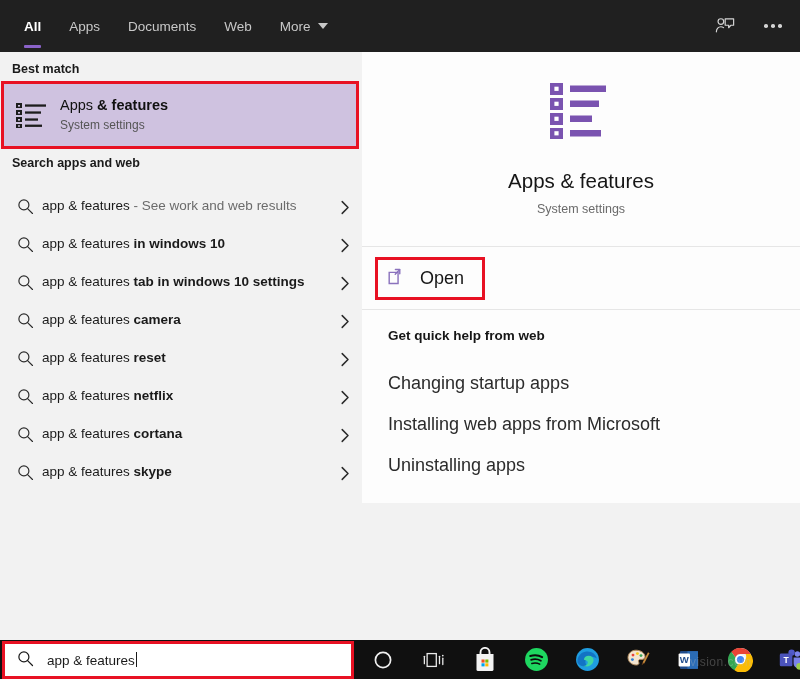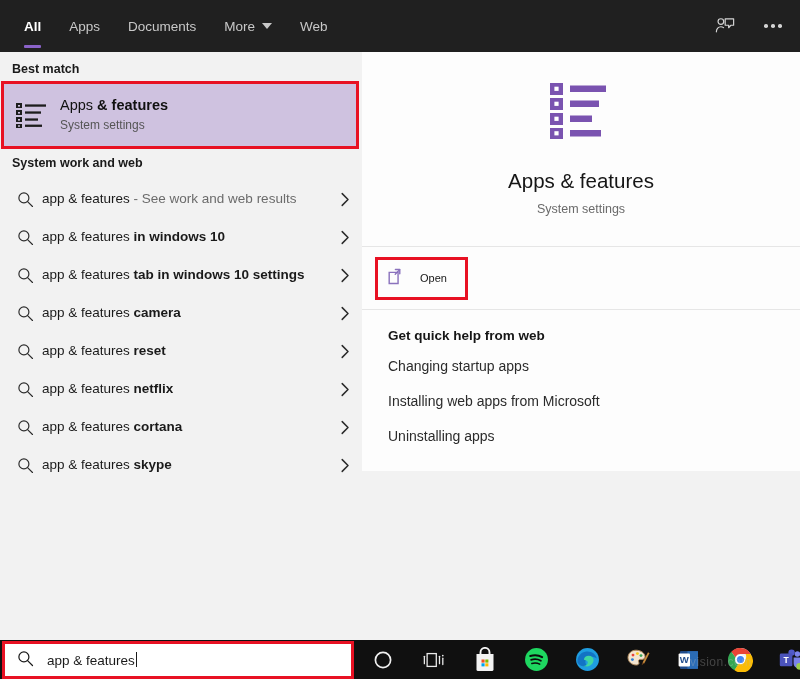--- a/index.html
+++ b/index.html
@@ -54,21 +54,21 @@
   .redbox { outline:3px solid #e81123; outline-offset:0px; }
   .bm-icon { width:34px; height:34px; flex:0 0 34px; margin-right:12px; display:flex; align-items:center; justify-content:center;}
   .bm-text { display:flex; flex-direction:column; justify-content:center; }
   .bm-title { font-size:14.5px; color:#111; line-height:1.35; }
   .bm-title .b { font-weight:bold; }
   .bm-sub { font-size:12px; color:#555; line-height:1.5; }
 
   
   .results { padding-top:2px; }
   .res-row {
-    display:flex; align-items:center; min-height:38px;
+    display:flex; align-items:flex-end; min-height:38px;
     padding:3px 8px 3px 12px; cursor:default;
   }
   .res-icon { width:26px; flex:0 0 26px; display:flex; align-items:center; justify-content:center; }
   .res-label { flex:1; font-size:13.5px; color:#1a1a1a; line-height:1.42; padding-left:4px; padding-right:6px; }
   .res-label .b { font-weight:bold; }
   .res-label .dim { color:#6b6b6b; font-weight:normal; }
   .res-chev { width:18px; flex:0 0 18px; display:flex; align-items:center; justify-content:center; color:#2b2b2b; }
 
   
   .right { position:absolute; left:362px; top:52px; width:438px; height:588px; background:#f2f2f2; }
@@ -76,24 +76,24 @@
   .card-hero { height:194px; display:flex; flex-direction:column; align-items:center; justify-content:center; }
   .hero-icon { margin-bottom:26px; }
   .hero-title { font-size:20.5px; color:#161616; font-weight:normal; }
   .hero-sub { font-size:12.5px; color:#6a6a6a; margin-top:9px; }
   .sep { height:1px; background:#e6e6e6; }
   .card-open { height:62px; display:flex; align-items:center; padding-left:16px; }
   .open-btn {
     display:flex; align-items:center; gap:13px;
     padding:8px 18px 8px 10px; background:#fdfdfd; cursor:default;
   }
-  .open-label { font-size:11px; color:#161616; }
+  .open-label { font-size:18px; color:#161616; }
   .card-help { padding:18px 0 10px 26px; }
-  .help-title { font-size:13.5px; font-weight:bold; color:#161616; margin-bottom:13px; }
-  .help-link { font-size:14px; color:#2b2b2b; line-height:1.5; margin-bottom:14px; cursor:default; }
+  .help-title { font-size:13.5px; font-weight:bold; color:#161616; margin-bottom:27px; }
+  .help-link { font-size:18px; color:#2b2b2b; line-height:1.5; margin-bottom:14px; cursor:default; }
 
   
   .taskbar { position:absolute; left:0; top:640px; width:800px; height:39px; background:#101010; }
   .searchbox-wrap { position:absolute; left:5px; top:644px; width:346px; height:32px; }
   .searchbox {
     width:100%; height:100%; background:#ffffff; display:flex; align-items:center;
     padding-left:12px; gap:13px;
   }
   .search-text { font-size:13.5px; color:#1a1a1a; position:relative; }
   .caret { display:inline-block; width:1px; height:15px; background:#1a1a1a; vertical-align:-2px; margin-left:1px; }
@@ -114,25 +114,25 @@
       <div class="tab active">
         <span>All</span>
       </div>
       <div class="tab">
         <span>Apps</span>
       </div>
       <div class="tab">
         <span>Documents</span>
       </div>
       <div class="tab">
+        <span>Web</span>
+      </div>
+      <div class="tab">
         <span>More</span>
         <span class="chev"></span>
-      </div>
-      <div class="tab">
-        <span>Web</span>
       </div>
     </div>
     <div class="header-right">
       <div class="hicon">
         <svg width="22" height="22" viewBox="0 0 24 24">
           <circle cx="7.5" cy="7.2" r="3.1" fill="none" stroke="#d4d4d4" stroke-width="1.3"></circle>
           <path d="M2.6 18.4c0-3.3 2.2-5.6 4.9-5.6 1.1 0 2.1.35 2.9 1" fill="none" stroke="#d4d4d4" stroke-width="1.3" stroke-linecap="round"></path>
           <path d="M12.2 4.2h9.2v7h-3.1l-2.3 2.7v-2.7h-3.8z" fill="none" stroke="#d4d4d4" stroke-width="1.3" stroke-linejoin="round"></path>
         </svg>
       </div>
@@ -172,21 +172,21 @@
             </g>
           </svg>
         </div>
         <div class="bm-text">
           <div class="bm-title"><span>Apps </span><span class="b">&amp; features</span></div>
           <div class="bm-sub">System settings</div>
         </div>
       </div>
     </div>
 
-    <div class="section-label">System work and web</div>
+    <div class="section-label">Search apps and web</div>
 
     <div class="results" id="results-list">
         <div class="res-row">
           <div class="res-icon">
             <svg width="17" height="17" viewBox="0 0 18 18">
               <circle cx="7.3" cy="7.3" r="5.3" fill="none" stroke="#2b2b2b" stroke-width="1.25"></circle>
               <line x1="11.2" y1="11.2" x2="16.4" y2="16.4" stroke="#2b2b2b" stroke-width="1.25" stroke-linecap="round"></line>
             </svg>
           </div>
           <div class="res-label"><span>app &amp; features</span><span class="dim"> - See work and web results</span></div>

